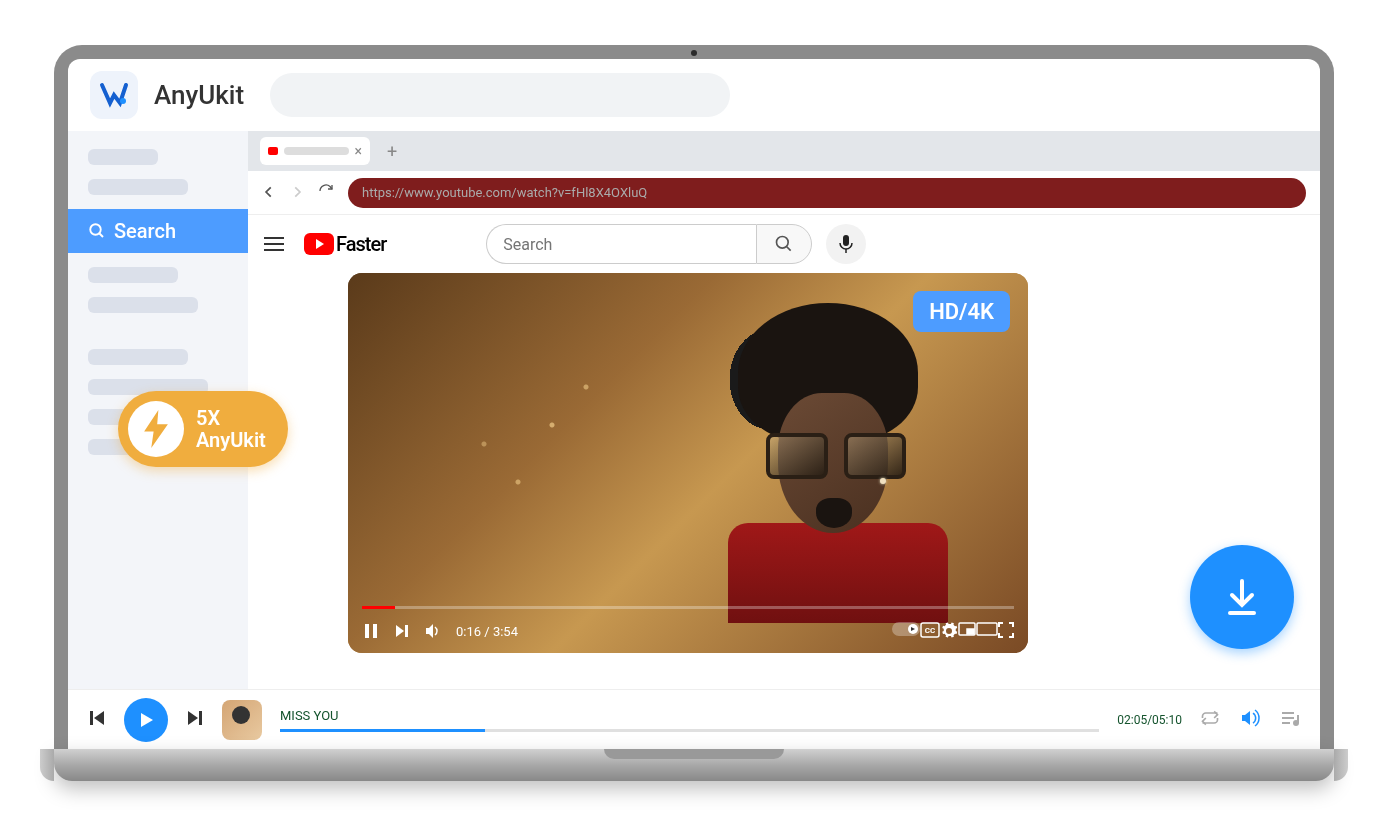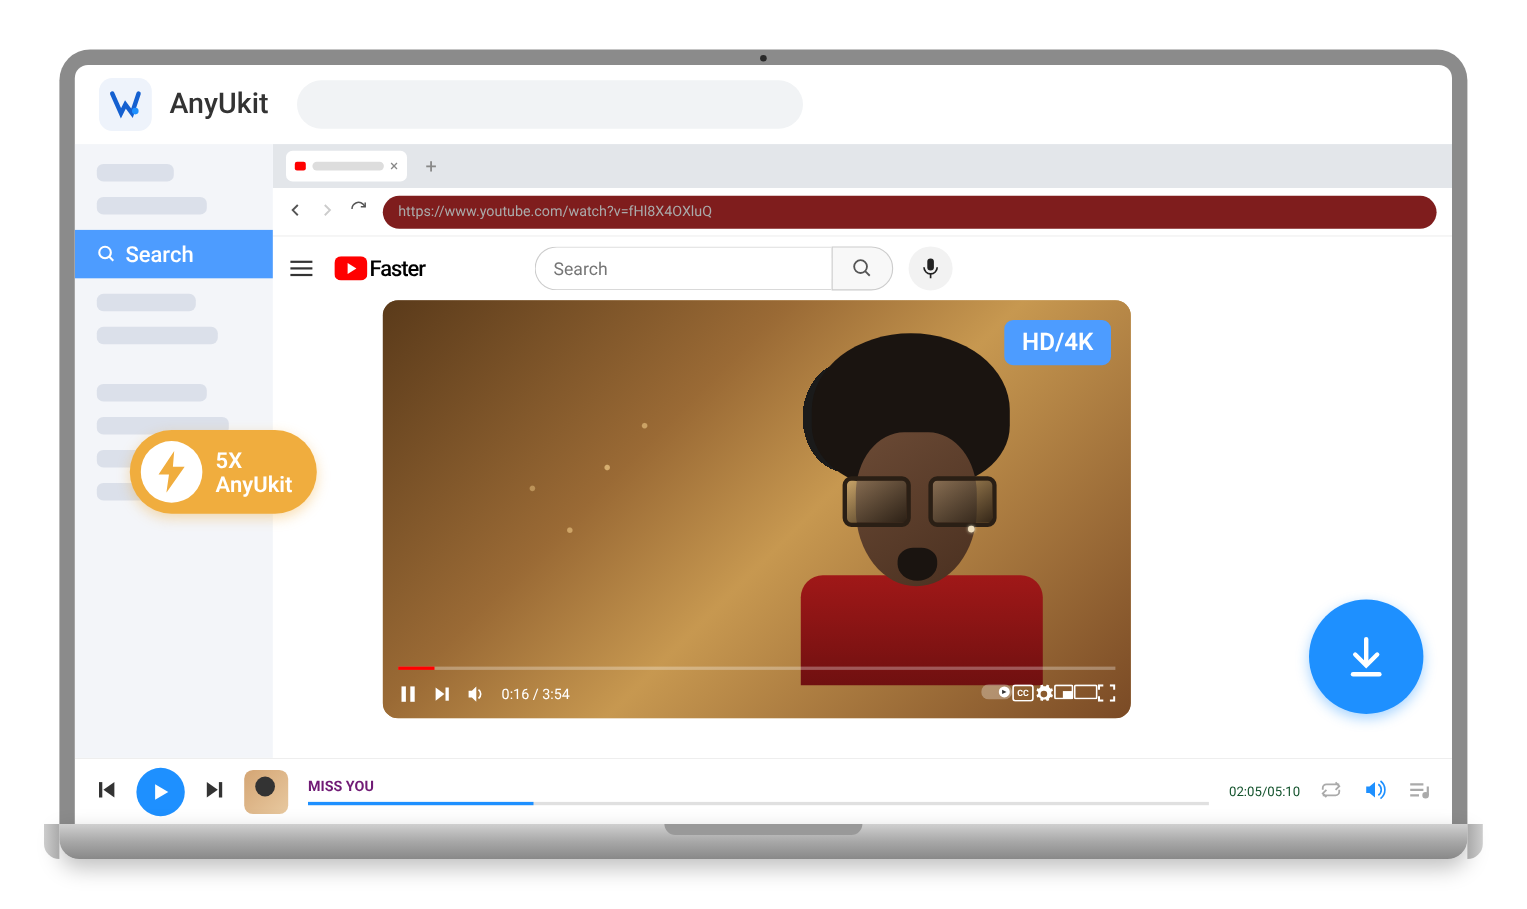--- a/index.html
+++ b/index.html
@@ -76,21 +76,21 @@
 
 .speed-badge { position: absolute; top: 332px; left: 50px; background: #f0ad3e; border-radius: 40px; padding: 10px 22px 10px 10px; display: flex; align-items: center; gap: 12px; color: #fff; font-size: 20px; font-weight: 600; z-index: 20; box-shadow: 0 4px 12px rgba(240,173,62,0.4); }
 .bolt-circle { width: 56px; height: 56px; background: #fff; border-radius: 50%; display: flex; align-items: center; justify-content: center; }
 .speed-text { line-height: 1.1; }
 
 .player-bar { height: 60px; display: flex; align-items: center; padding: 0 20px; gap: 18px; border-top: 1px solid #eee; }
 .play-circle { width: 44px; height: 44px; background: #1e90ff; border-radius: 50%; display: flex; align-items: center; justify-content: center; cursor: pointer; }
 .track-thumb { width: 40px; height: 40px; border-radius: 8px; background: linear-gradient(135deg, #d4a574, #e8c9a0); position: relative; overflow: hidden; }
 .track-thumb::after { content: ""; position: absolute; top: 6px; left: 10px; width: 18px; height: 18px; background: #333; border-radius: 50%; }
 .track-info { flex: 1; }
-.track-title { font-size: 13px; font-weight: 700; color: #701a75; }
+.track-title { font-size: 13px; font-weight: 400; color: #14532d; }
 .track-progress { height: 3px; background: #e0e0e0; margin-top: 6px; position: relative; }
 .track-progress-fill { width: 25%; height: 100%; background: #1e90ff; }
 .track-time { font-size: 12px; color: #14532d; }
 .player-right { display: flex; gap: 20px; align-items: center; }
 .player-icon { color: #888; cursor: pointer; }
 .player-icon.active { color: #1e90ff; }
 </style>
 </head>
 <body>
 

